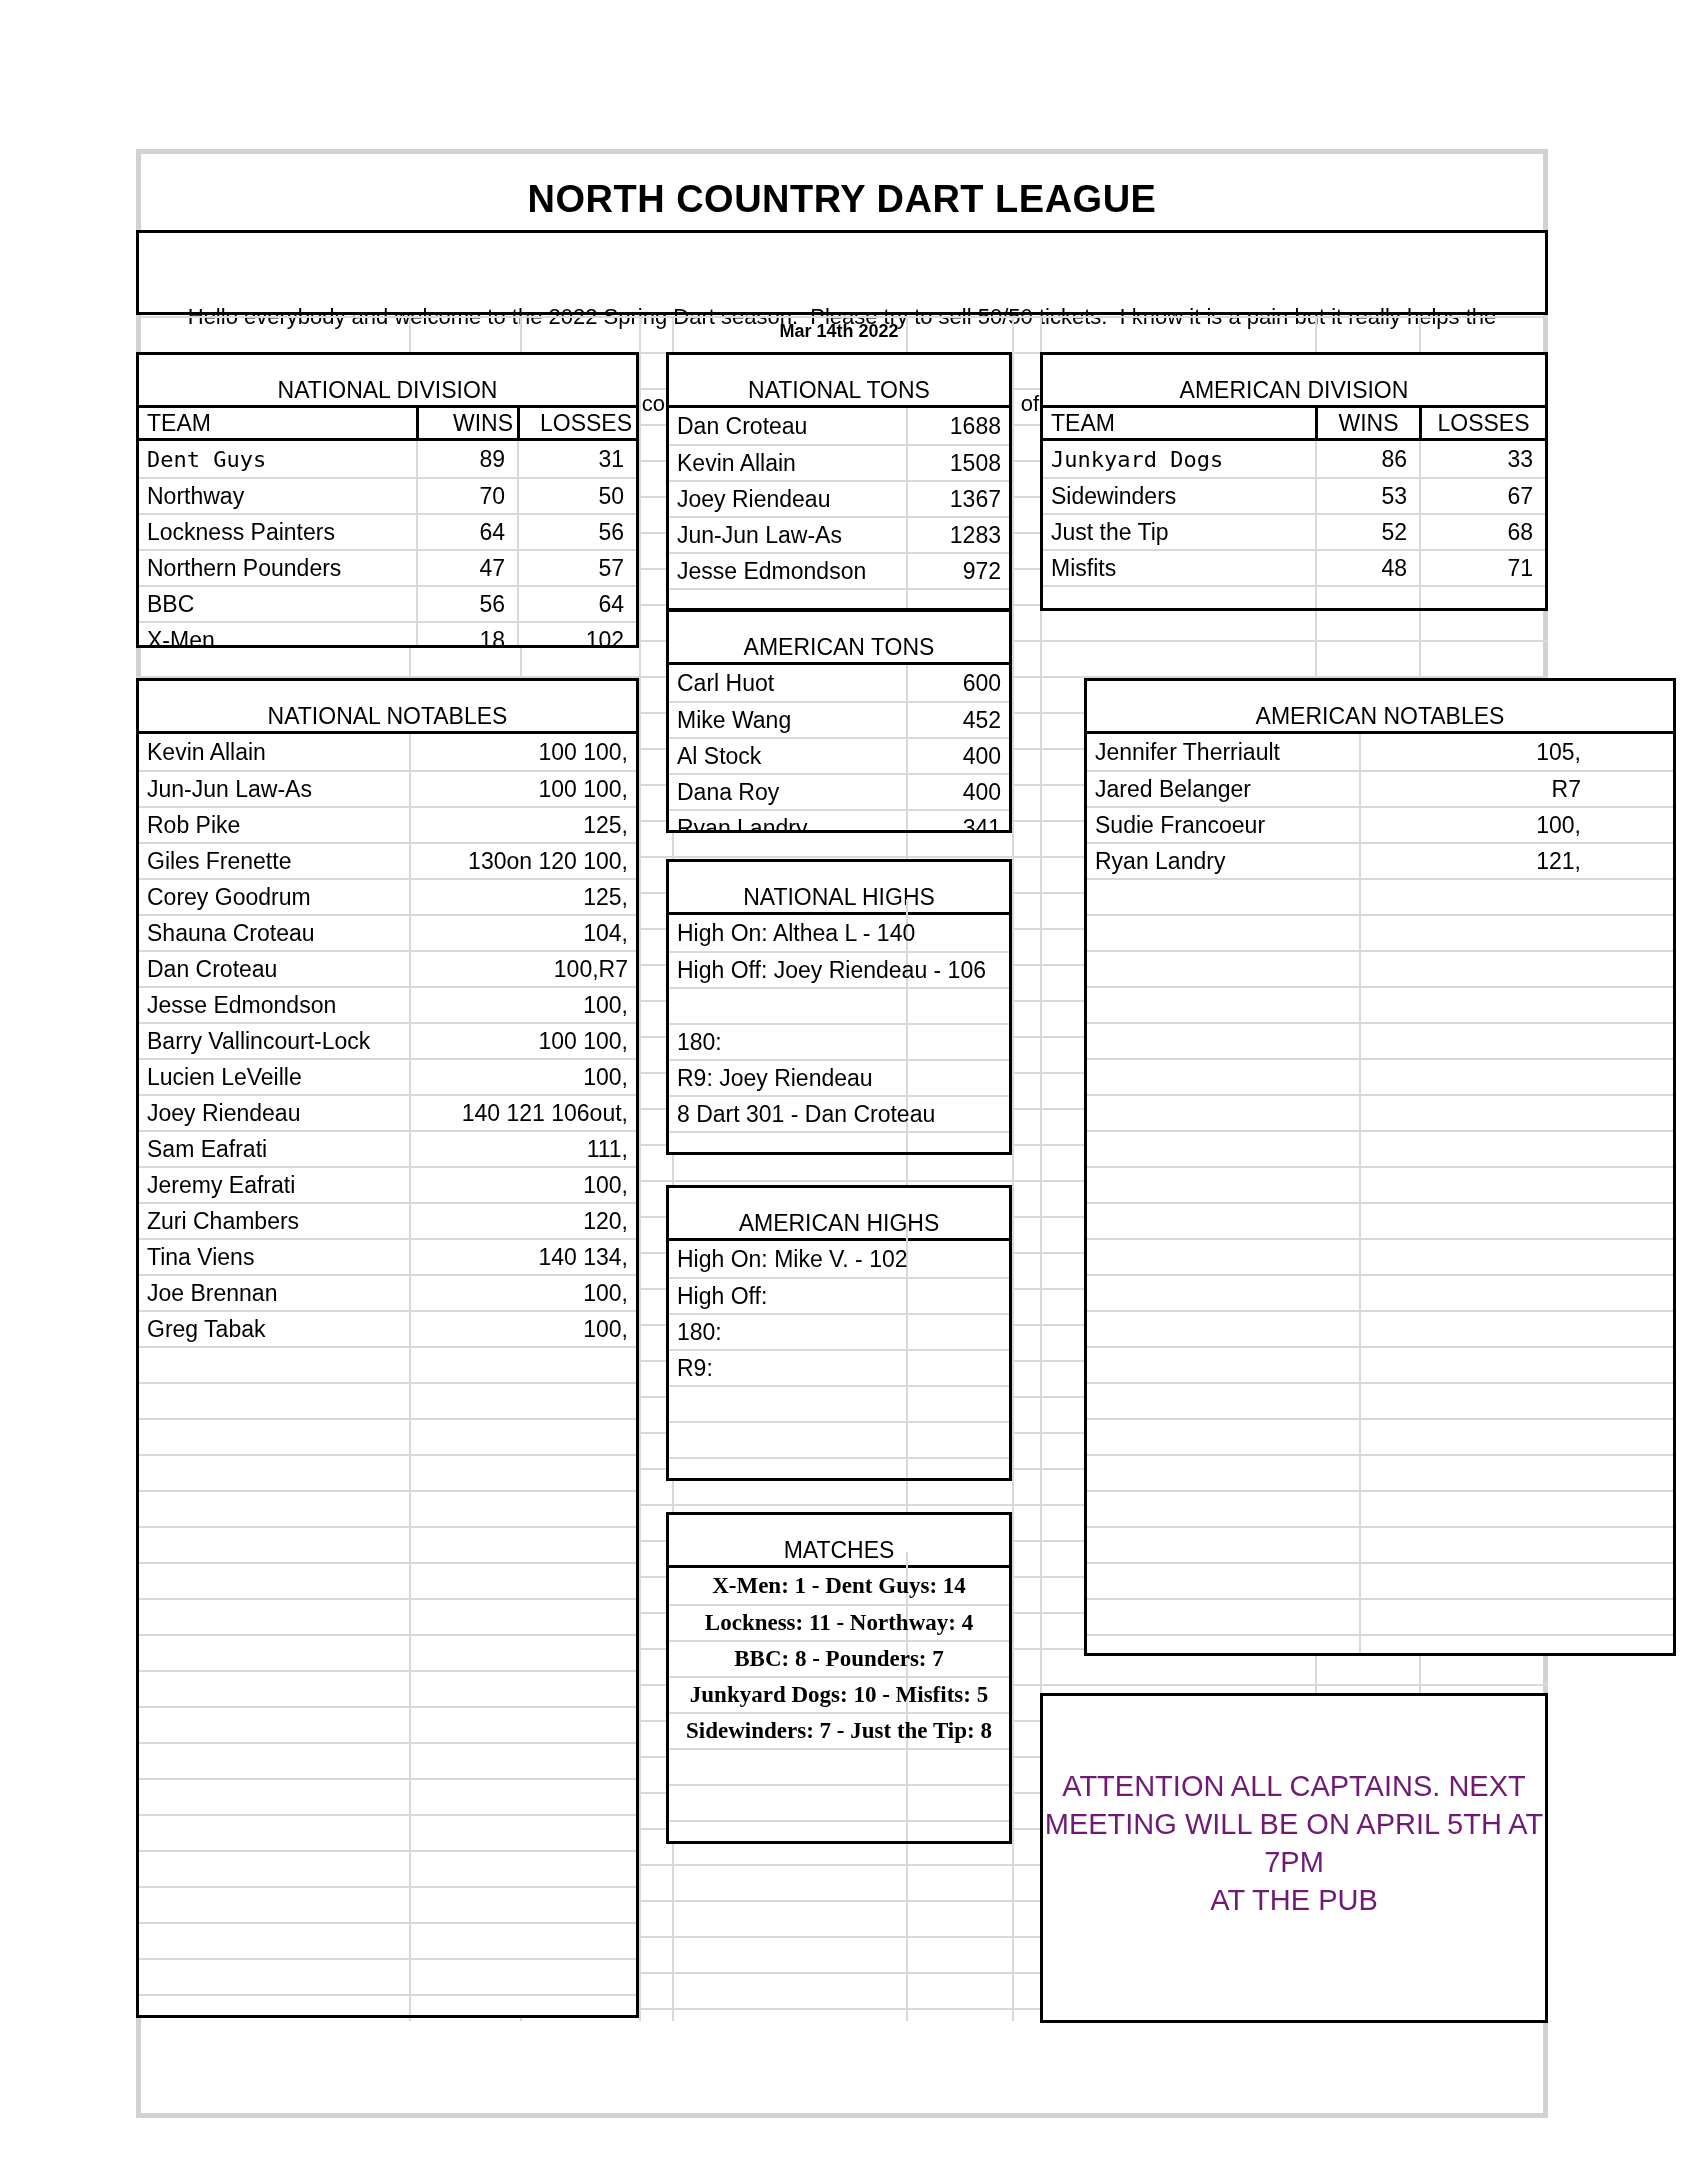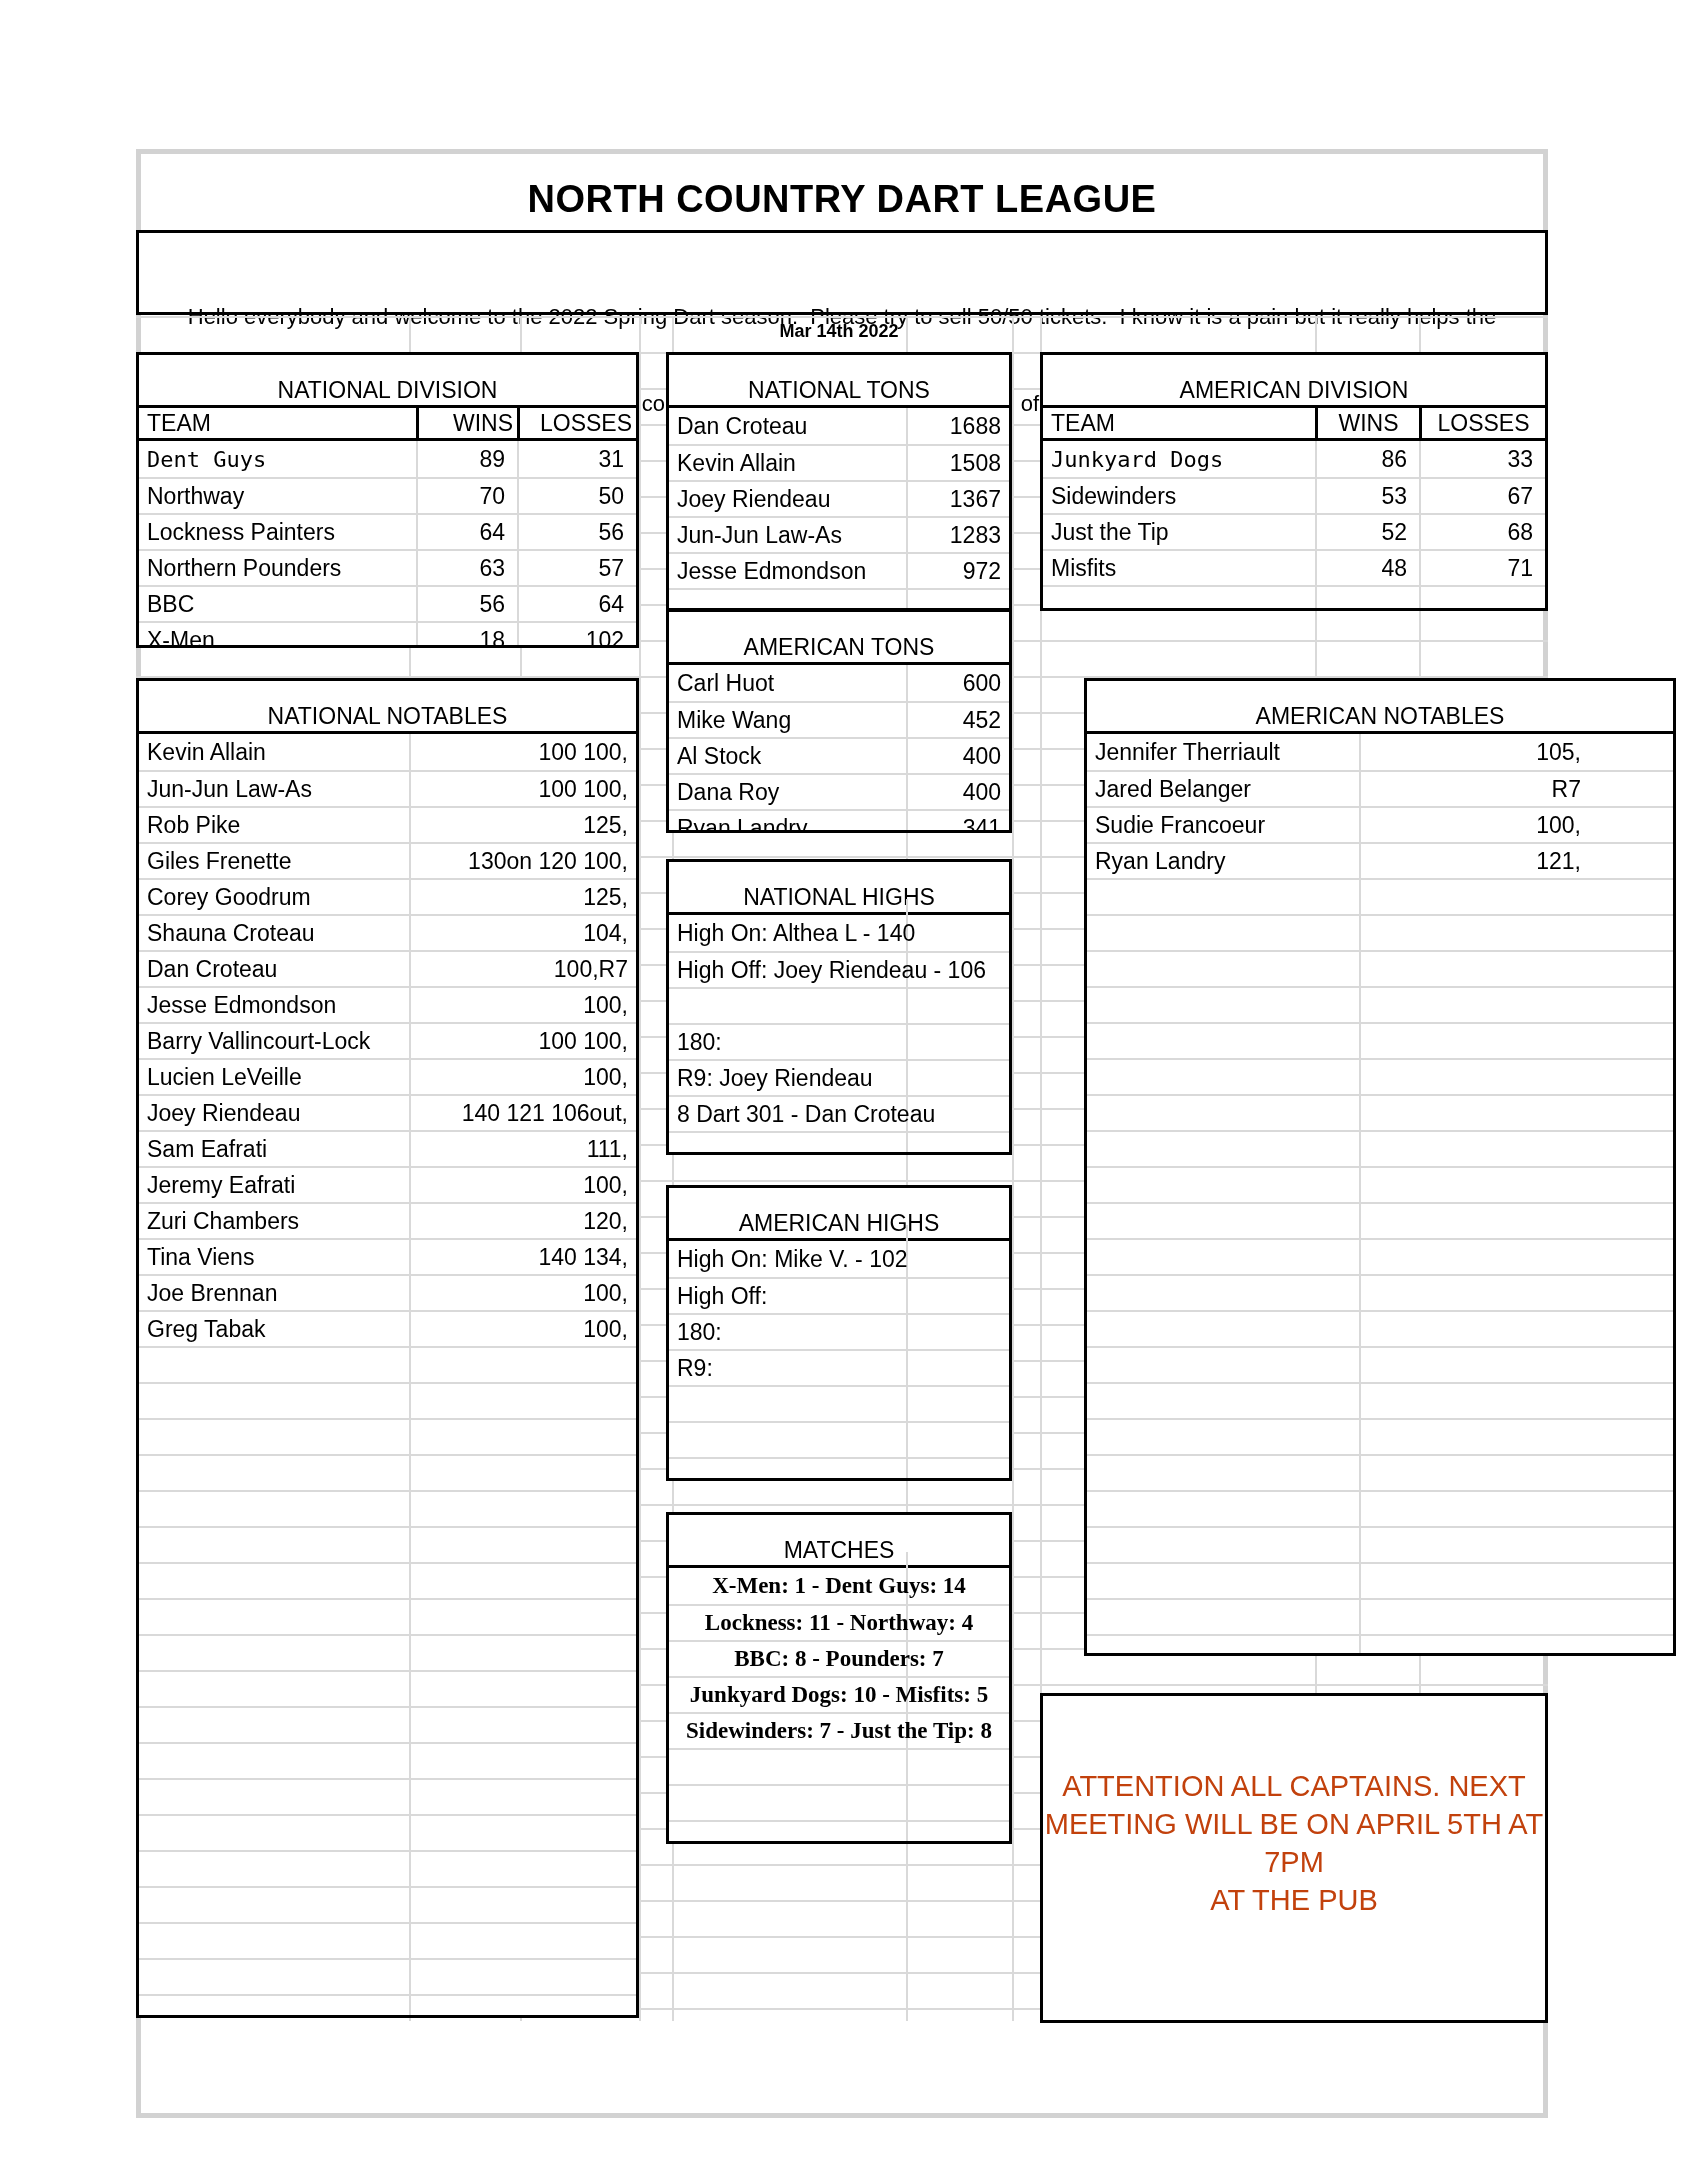--- a/index.html
+++ b/index.html
@@ -121,21 +121,21 @@
         </div>
       
         <div class="row">
           <div class="c name">Lockness Painters</div>
           <div class="c wins num">64</div>
           <div class="c losses num">56</div>
         </div>
       
         <div class="row">
           <div class="c name">Northern Pounders</div>
-          <div class="c wins num">63</div>
+          <div class="c wins num">47</div>
           <div class="c losses num">57</div>
         </div>
       
         <div class="row">
           <div class="c name">BBC</div>
           <div class="c wins num">56</div>
           <div class="c losses num">64</div>
         </div>
       
         <div class="row">
@@ -439,21 +439,21 @@
         <div class="line">Sidewinders: 7 - Just the Tip: 8</div>
       
         <div class="line"></div>
       
         <div class="line"></div>
       
         <div class="line"></div>
       </div>
   </div>
 
-  <div class="tbl attention" style="left: 1040px; top: 1693px; width: 508px; height: 330px; color: #c2410c;">
+  <div class="tbl attention" style="left: 1040px; top: 1693px; width: 508px; height: 330px; color: #701a75;">
     <div class="rows">
       
     
         <div class="aline">ATTENTION ALL CAPTAINS. NEXT</div>
       
         <div class="aline">MEETING WILL BE ON APRIL 5TH AT 7PM</div>
       
         <div class="aline">AT THE PUB</div>
       </div>
   </div>

